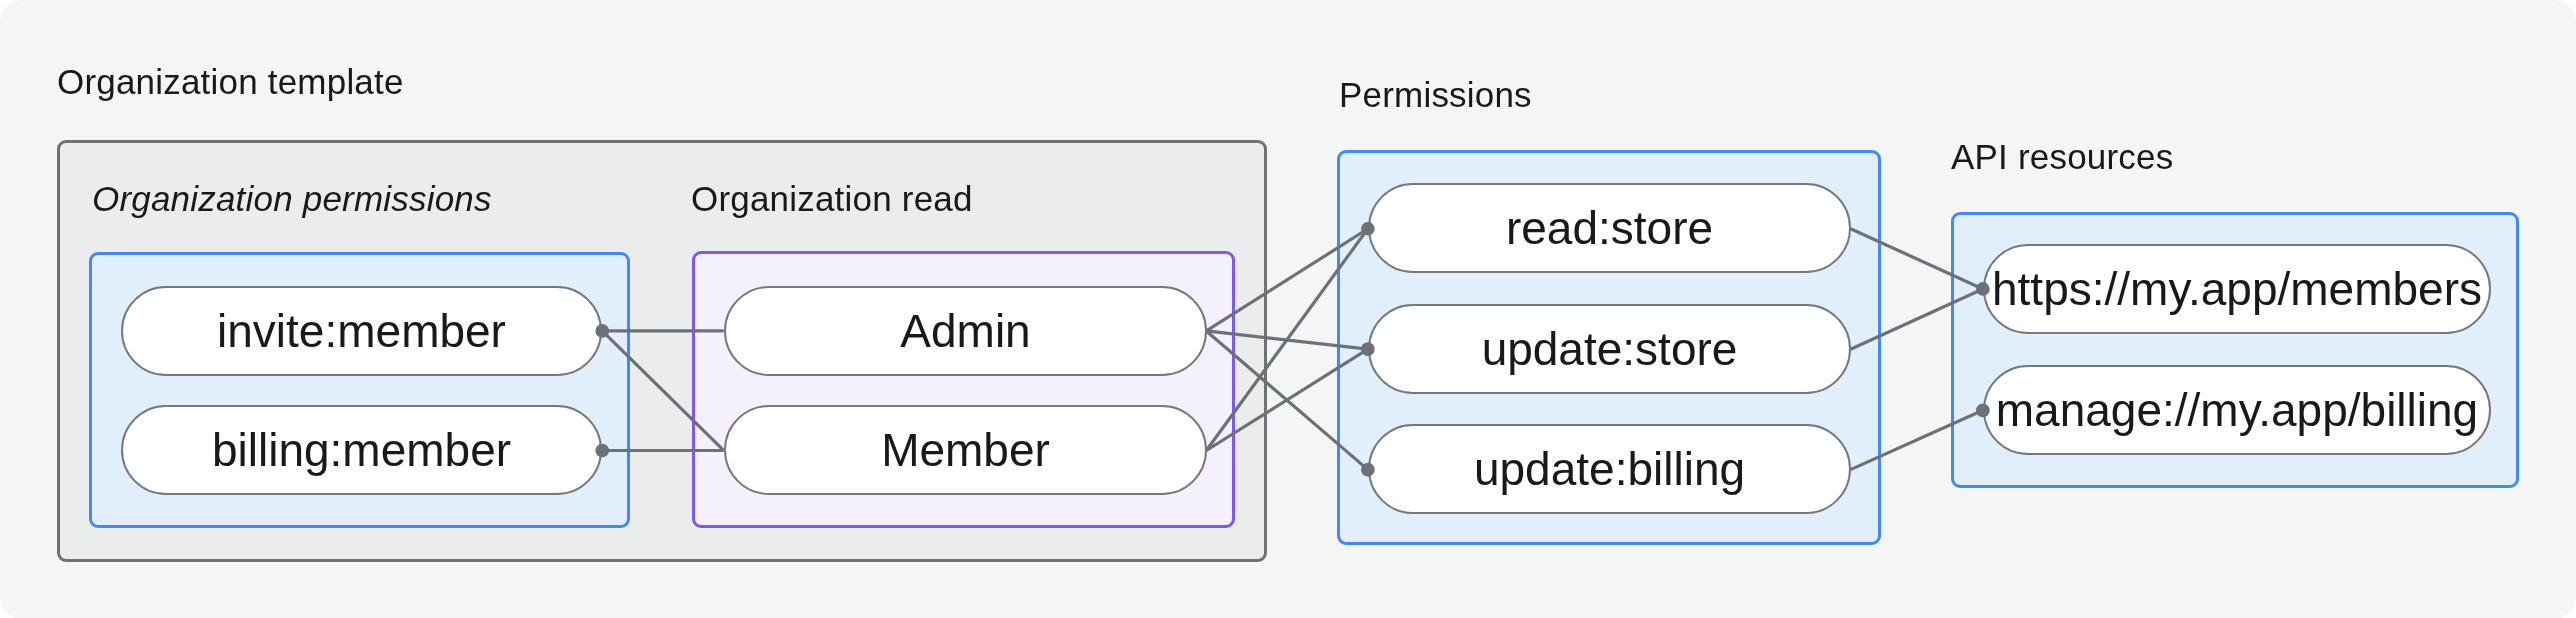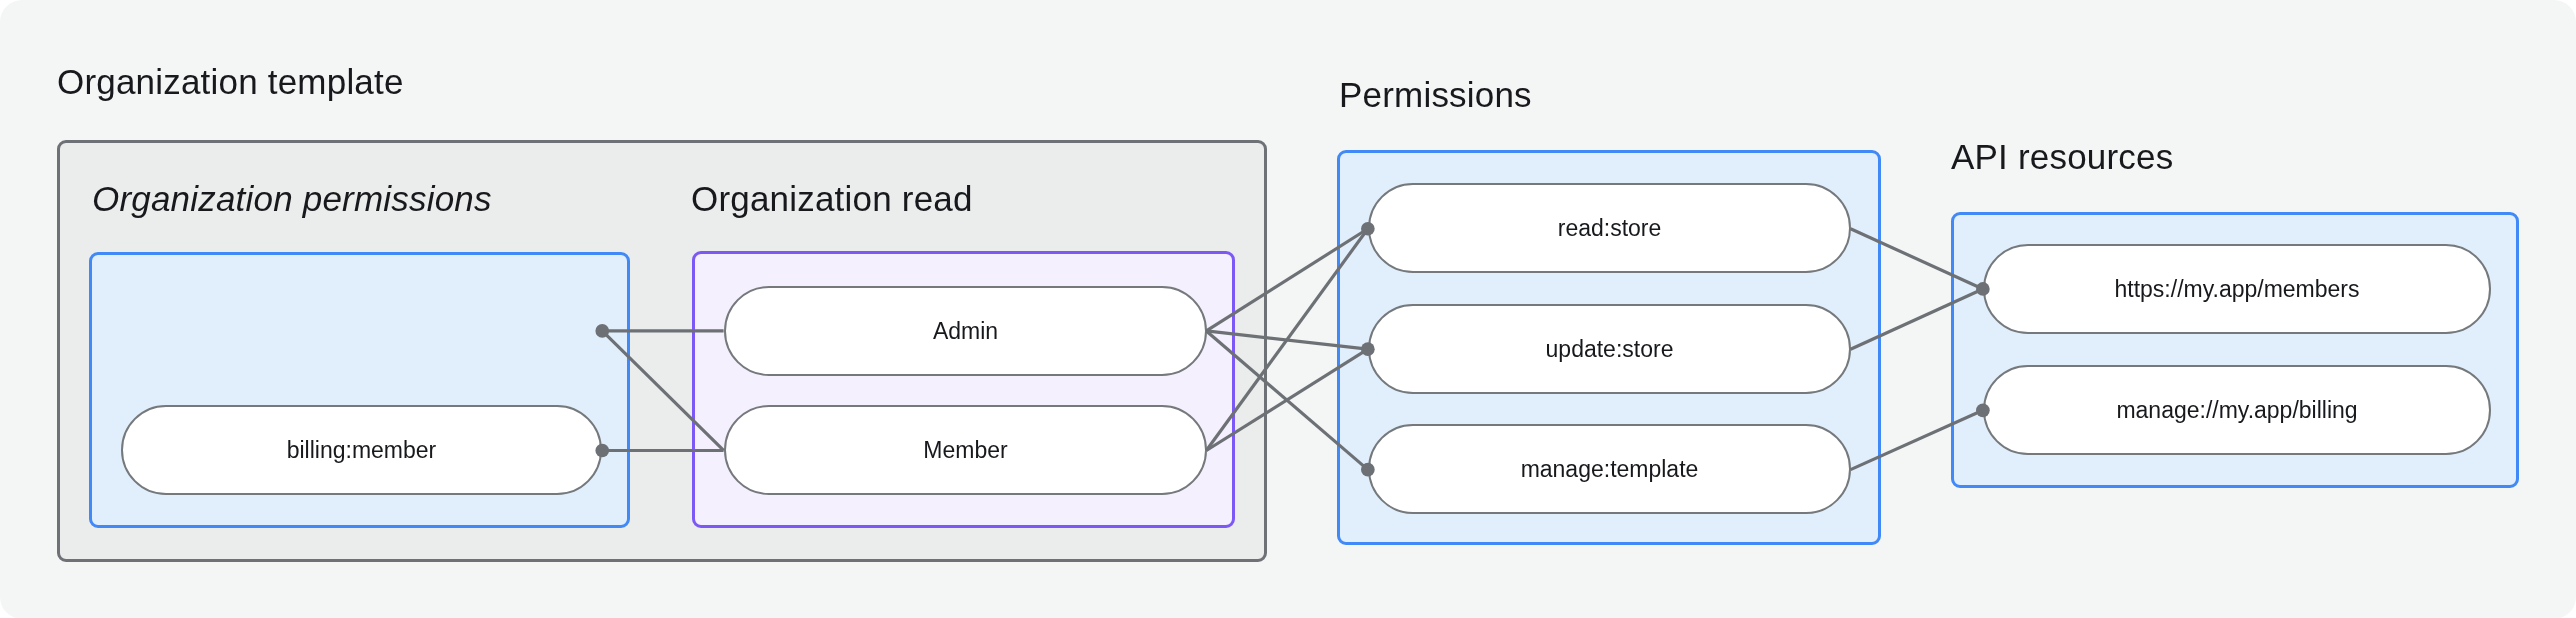--- a/index.html
+++ b/index.html
@@ -45,21 +45,21 @@
   .pill {
     position: absolute;
     box-sizing: border-box;
     height: 90px;
     background: #ffffff;
     border: 2.7px solid #75797c;
     border-radius: 912px;
     display: flex;
     align-items: center;
     justify-content: center;
-    font-size: 23px;
+    font-size: 46px;
     font-weight: 500;
     white-space: nowrap;
   }
   svg.overlay {
     position: absolute;
     left: 0;
     top: 0;
     pointer-events: none;
   }
   svg.overlay line {
@@ -80,36 +80,37 @@
   <div class="box gray" style="left:57px; top:140px; width:1210px; height:422px;"></div>
 
   <div class="label" style="left:92px; top:179px;font-style:italic;">Organization permissions</div>
 
   <div class="label" style="left:691px; top:179px;">Organization read</div>
 
   <div class="box blue" style="left:89px; top:252px; width:541px; height:276px;"></div>
 
   <div class="box purple" style="left:692px; top:251px; width:543px; height:277px;"></div>
 
+  <div class="pill" style="left:121px; top:286px; width:481px;">invite:member</div>
 
   <div class="pill" style="left:121px; top:405px; width:481px;">billing:member</div>
 
   <div class="pill" style="left:724px; top:405px; width:483px;">Member</div>
 
   <div class="pill" style="left:724px; top:286px; width:483px;">Admin</div>
 
   <div class="label" style="left:1339px; top:75px;">Permissions</div>
 
   <div class="box blue" style="left:1337px; top:150px; width:544px; height:395px;"></div>
 
   <div class="pill" style="left:1368px; top:183px; width:483px;">read:store</div>
 
   <div class="pill" style="left:1368px; top:304px; width:483px;">update:store</div>
 
-  <div class="pill" style="left:1368px; top:424px; width:483px;">manage:template</div>
+  <div class="pill" style="left:1368px; top:424px; width:483px;">update:billing</div>
 
   <div class="label" style="left:1951px; top:137px;">API resources</div>
 
   <div class="box blue" style="left:1951px; top:212px; width:568px; height:276px;"></div>
 
   <div class="pill" style="left:1983px; top:244px; width:508px;">https://my.app/members</div>
 
   <div class="pill" style="left:1983px; top:365px; width:508px;">manage://my.app/billing</div>
 
   <svg class="overlay" width="2576" height="619" viewBox="0 0 2823 678">

